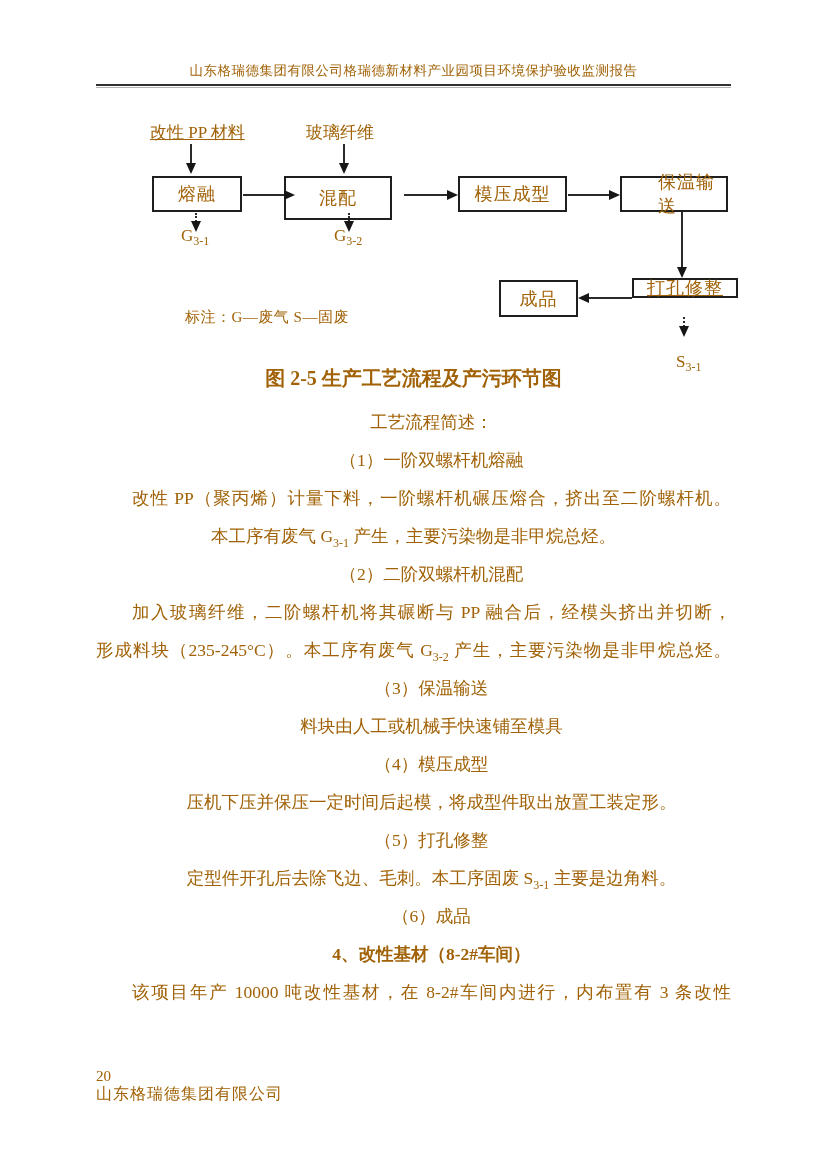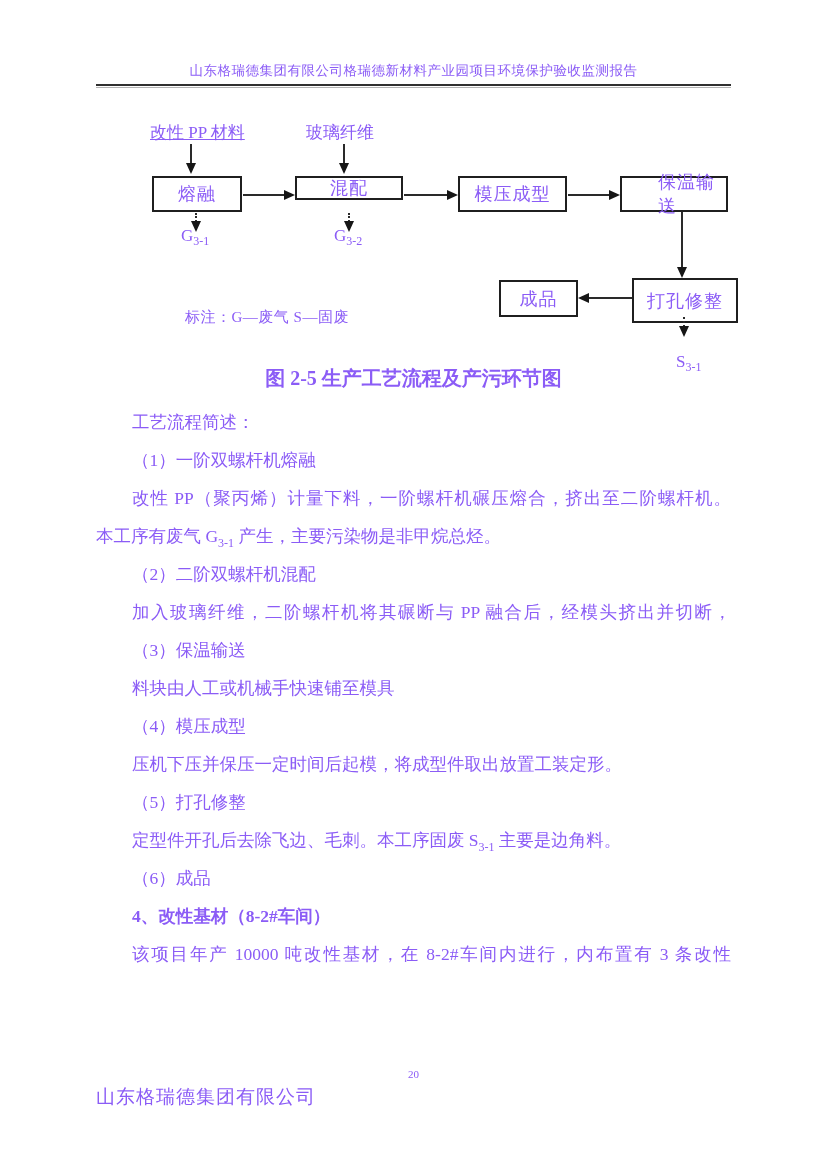--- a/index.html
+++ b/index.html
@@ -1,18 +1,18 @@
 <!DOCTYPE html>
 <html><head>
 <meta charset="utf-8">
 <style>
   html,body{margin:0;padding:0;background:#e8e8e8;}
   .page{
     position:relative;width:827px;height:1169px;margin:0 auto;background:#ffffff;
-    font-family:"Liberation Serif","DejaVu Serif",serif;color:#8b5cf6;overflow:hidden;
+    font-family:"Liberation Serif","DejaVu Serif",serif;color:#a16207;overflow:hidden;
   }
   
   .hdr-title{position:absolute;left:96px;top:62px;width:635px;text-align:center;
     font-size:13.5px;letter-spacing:.5px;white-space:nowrap;}
   .hdr-rule{position:absolute;left:96px;top:84px;width:635px;height:1px;
     border-top:2px solid #303030;border-bottom:1px solid #b3b3b3;}
   
   .box{position:absolute;border:2px solid #1f1f1f;background:#fff;display:flex;
     align-items:center;justify-content:center;font-size:18px;letter-spacing:1px;box-sizing:border-box;}
   .vl{position:absolute;width:0;border-left:2px solid #2a2a2a;}
@@ -26,49 +26,49 @@
     border-bottom:5px solid transparent;border-right:11px solid #161616;}
   .dlabel{position:absolute;font-size:17px;white-space:nowrap;}
   .em-label{position:absolute;font-size:17px;white-space:nowrap;}
   .em-label sub{font-size:12px;line-height:0;}
   .note{position:absolute;left:185px;top:308px;font-size:15px;letter-spacing:.5px;}
   
   .caption{position:absolute;left:96px;top:365px;width:635px;text-align:center;
     font-weight:bold;font-size:20px;white-space:nowrap;}
   
   .body-block{position:absolute;left:96px;top:403px;width:635px;font-size:17.5px;}
-  .ln{line-height:38px;white-space:normal;}
+  .ln{line-height:38px;white-space:normal;text-align:center;}
   .ln sub{font-size:12px;line-height:0;}
   .ind{text-indent:2.05em;}
   .jf{text-align:justify;text-align-last:justify;}
   .bold{font-weight:bold;}
   
-  .pageno{position:absolute;left:96px;top:1068px;width:635px;text-align:center;font-size:11px;}
-  .foot-company{position:absolute;left:96px;top:1084px;font-size:19px;letter-spacing:1px;}
+  .pageno{position:absolute;left:96px;top:1068px;width:635px;text-align:left;font-size:15px;}
+  .foot-company{position:absolute;left:96px;top:1084px;font-size:16px;letter-spacing:1px;}
 </style>
 </head>
 <body>
 
 <div class="page">
 
   <div class="hdr-title">山东格瑞德集团有限公司格瑞德新材料产业园项目环境保护验收监测报告</div>
   <div class="hdr-rule"></div>
 
   <div>
 
     <div class="dlabel" style="left:150px;top:121px;text-decoration:underline;">改性 PP 材料</div>
     <div class="dlabel" style="left:306px;top:121px;">玻璃纤维</div>
 
     <div class="vl" style="left:190px;top:144px;height:19px;"></div>
     <div class="ah-d" style="left:186px;top:163px;"></div>
     <div class="vl" style="left:343px;top:144px;height:19px;"></div>
     <div class="ah-d" style="left:339px;top:163px;"></div>
 
     <div class="box" style="left:152px;top:176px;width:90px;height:36px;">熔融</div>
-    <div class="box" style="left:295px;top:176px;width:108px;height:24px;">混配</div>
+    <div class="box" style="left:284px;top:176px;width:108px;height:44px;">混配</div>
     <div class="box" style="left:458px;top:176px;width:109px;height:36px;">模压成型</div>
     <div class="box" style="left:620px;top:176px;width:108px;height:36px;padding-left:36px;">保温输送</div>
 
     <div class="hl" style="left:243px;top:194px;width:41px;"></div>
     <div class="ah-r" style="left:284px;top:190px;"></div>
     <div class="hl" style="left:404px;top:194px;width:43px;"></div>
     <div class="ah-r" style="left:447px;top:190px;"></div>
     <div class="hl" style="left:568px;top:194px;width:41px;"></div>
     <div class="ah-r" style="left:609px;top:190px;"></div>
 
@@ -77,41 +77,42 @@
     <div class="em-label" style="left:181px;top:226px;"><span>G</span><sub>3-1</sub></div>
 
     <div class="vld" style="left:348px;top:213px;height:9px;"></div>
     <div class="ah-d" style="left:344px;top:221px;"></div>
     <div class="em-label" style="left:334px;top:226px;"><span>G</span><sub>3-2</sub></div>
 
     <div class="vl" style="left:681px;top:212px;height:55px;"></div>
     <div class="ah-d" style="left:677px;top:267px;"></div>
 
     <div class="box" style="left:499px;top:280px;width:79px;height:37px;">成品</div>
-    <div class="box" style="left:632px;top:278px;width:106px;height:45px;">打孔修整</div>
+    <div class="box" style="left:632px;top:278px;width:106px;height:20px;text-decoration:underline;">打孔修整</div>
 
     <div class="hl" style="left:589px;top:297px;width:43px;"></div>
     <div class="ah-l" style="left:578px;top:293px;"></div>
 
     <div class="vld" style="left:683px;top:317px;height:10px;"></div>
     <div class="ah-d" style="left:679px;top:326px;"></div>
     <div class="em-label" style="left:676px;top:352px;"><span>S</span><sub>3-1</sub></div>
 
     <div class="note">标注：G—废气 S—固废</div>
   </div>
 
   <div class="caption">图 2-5  生产工艺流程及产污环节图</div>
 
   <div class="body-block">
     <div class="ln ind">工艺流程简述：</div>
     <div class="ln ind">（1）一阶双螺杆机熔融</div>
     <div class="ln ind jf">改性 PP（聚丙烯）计量下料，一阶螺杆机碾压熔合，挤出至二阶螺杆机。</div>
     <div class="ln"><span>本工序有废气 G</span><sub>3-1</sub><span> 产生，主要污染物是非甲烷总烃。</span></div>
     <div class="ln ind">（2）二阶双螺杆机混配</div>
     <div class="ln ind jf">加入玻璃纤维，二阶螺杆机将其碾断与 PP 融合后，经模头挤出并切断，</div>
+    <div class="ln jf"><span>形成料块（235-245°C）。本工序有废气 G</span><sub>3-2</sub><span> 产生，主要污染物是非甲烷总烃。</span></div>
     <div class="ln ind">（3）保温输送</div>
     <div class="ln ind">料块由人工或机械手快速铺至模具</div>
     <div class="ln ind">（4）模压成型</div>
     <div class="ln ind">压机下压并保压一定时间后起模，将成型件取出放置工装定形。</div>
     <div class="ln ind">（5）打孔修整</div>
     <div class="ln ind"><span>定型件开孔后去除飞边、毛刺。本工序固废 S</span><sub>3-1</sub><span> 主要是边角料。</span></div>
     <div class="ln ind">（6）成品</div>
     <div class="ln ind bold">4、改性基材（8-2#车间）</div>
     <div class="ln ind jf">该项目年产 10000 吨改性基材，在 8-2#车间内进行，内布置有 3 条改性</div>
   </div>

